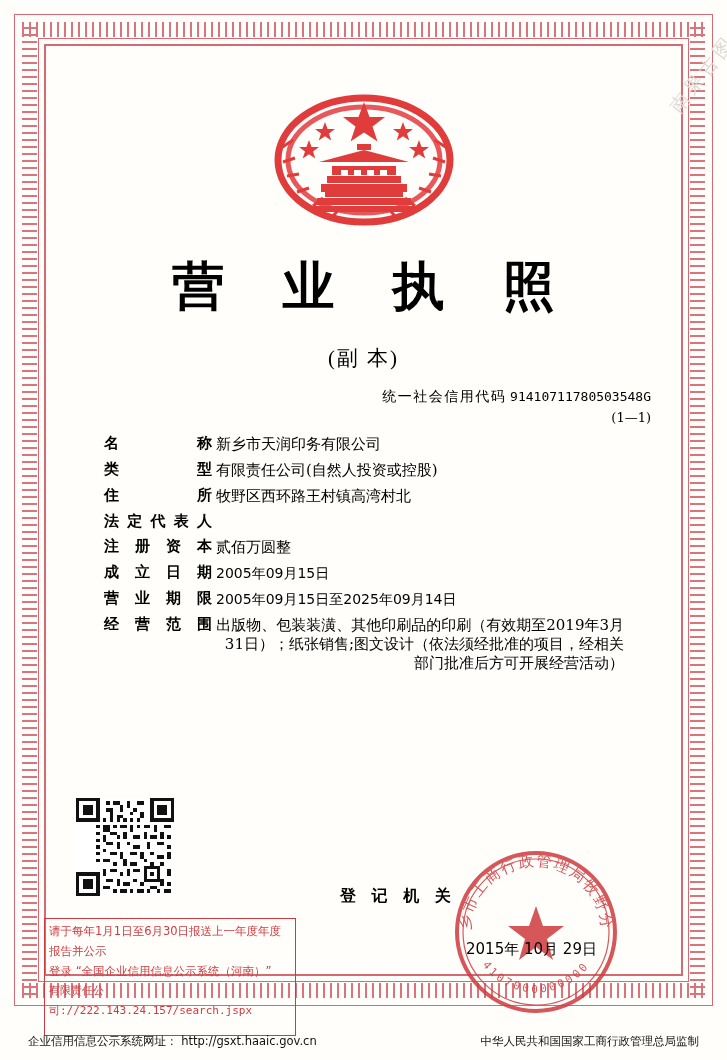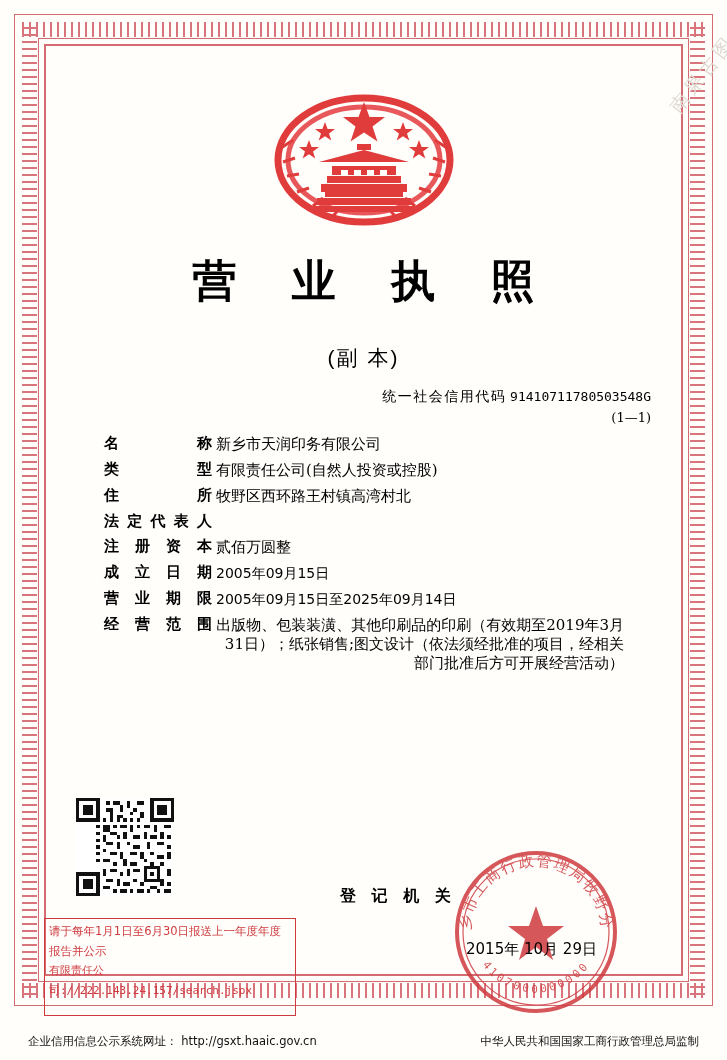--- a/index.html
+++ b/index.html
@@ -101,30 +101,30 @@
     width: 190px; height: 150px;
   }
 
   
   .title {
     position: absolute;
     left: 0; right: 0; top: 252px;
     text-align: center;
     font-family: "DejaVu Serif", serif;
     font-weight: bold;
-    font-size: 44px;
+    font-size: 52px;
     letter-spacing: 20px;
     color: #000;
     text-indent: 20px;
   }
   .subtitle {
     position: absolute;
     left: 0; right: 0; top: 344px;
     text-align: center;
-    font-family: Liberation Sans, sans-serif;
+    font-family: Liberation Serif, serif;
     font-size: 21px;
     letter-spacing: 2px;
     color: #000;
   }
 
   
   .code-line {
     position: absolute;
     right: 76px; top: 388px;
     font-size: 14px;
@@ -490,20 +490,21 @@
         <rect x="18" y="27" width="2" height="1"></rect>
           <rect x="21" y="27" width="1" height="1"></rect>
         <rect x="24" y="27" width="1" height="1"></rect>
           <rect x="26" y="27" width="2" height="1"></rect>
       </g>
     </svg>
   </div>
 
   <div class="redblock">
     <div class="l1">请于每年1月1日至6月30日报送上一年度年度报告并公示</div>
+    <div class="l2">登录 “全国企业信用信息公示系统（河南）”</div>
     <div class="l3">有限责任公司://222.143.24.157/search.jspx</div>
   </div>
 
   <div class="authority">登 记 机 关</div>
 
   <div class="seal">
     <svg viewBox="0 0 168 168" width="168" height="168" aria-hidden="true">
       <circle cx="84" cy="84" r="79" fill="none" stroke="#cf3a3f" stroke-width="4"></circle>
       <circle cx="84" cy="84" r="73" fill="none" stroke="#cf3a3f" stroke-width="1.2"></circle>
       <polygon points="84,58 91,78 112,78 95,91 101,112 84,99 67,112 73,91 56,78 77,78" fill="#cf3a3f"></polygon>

